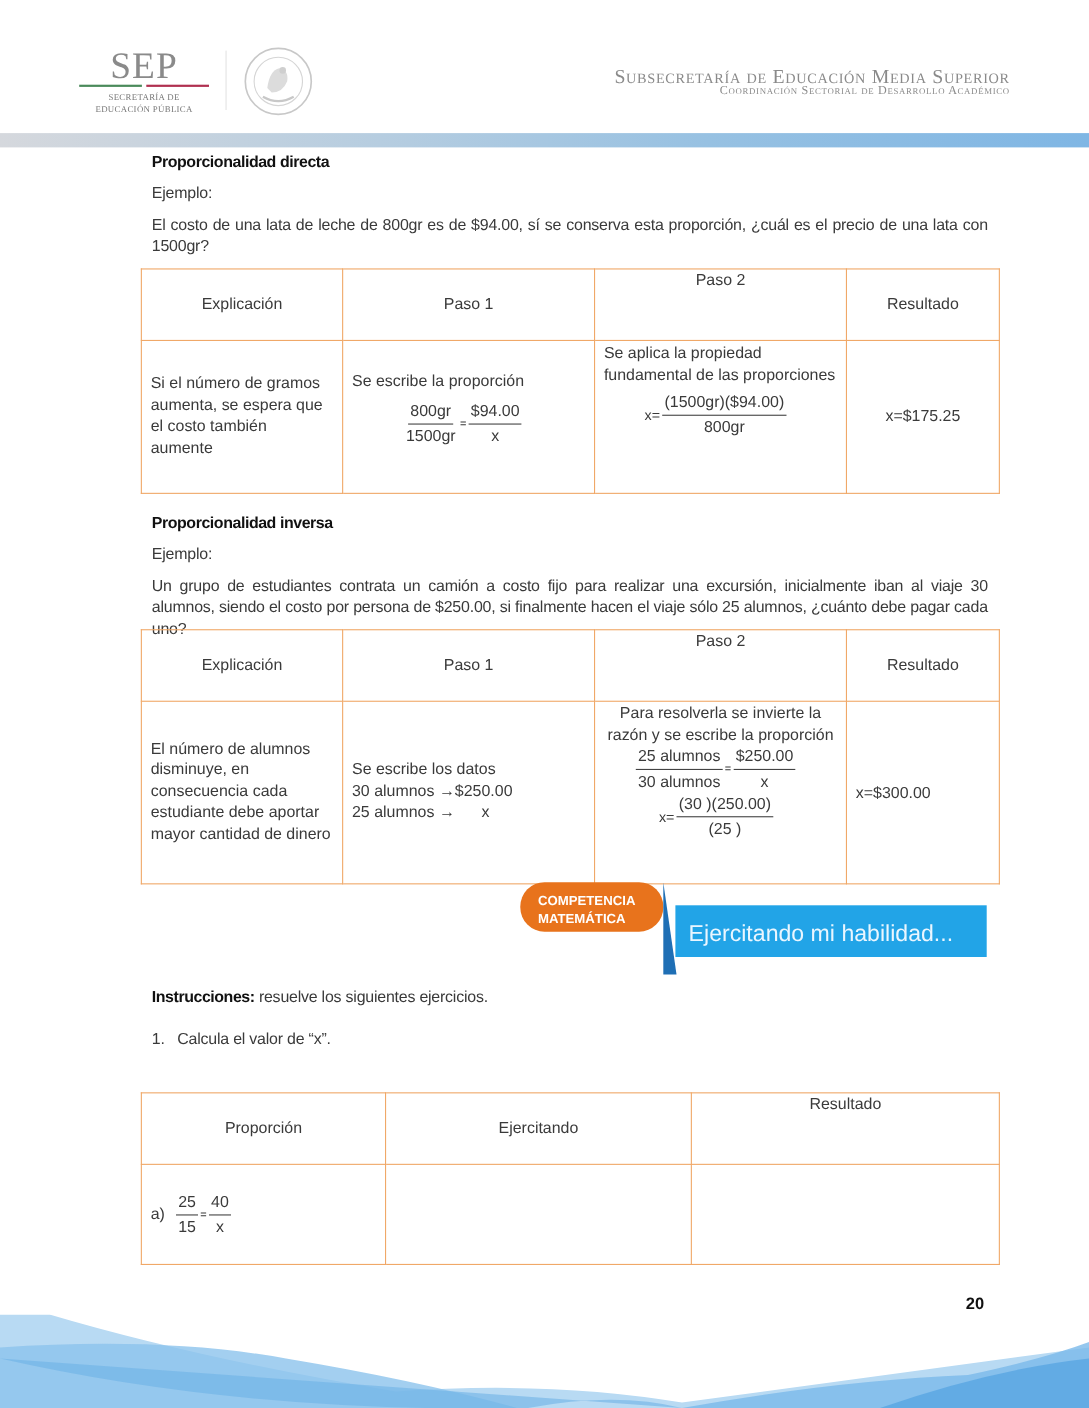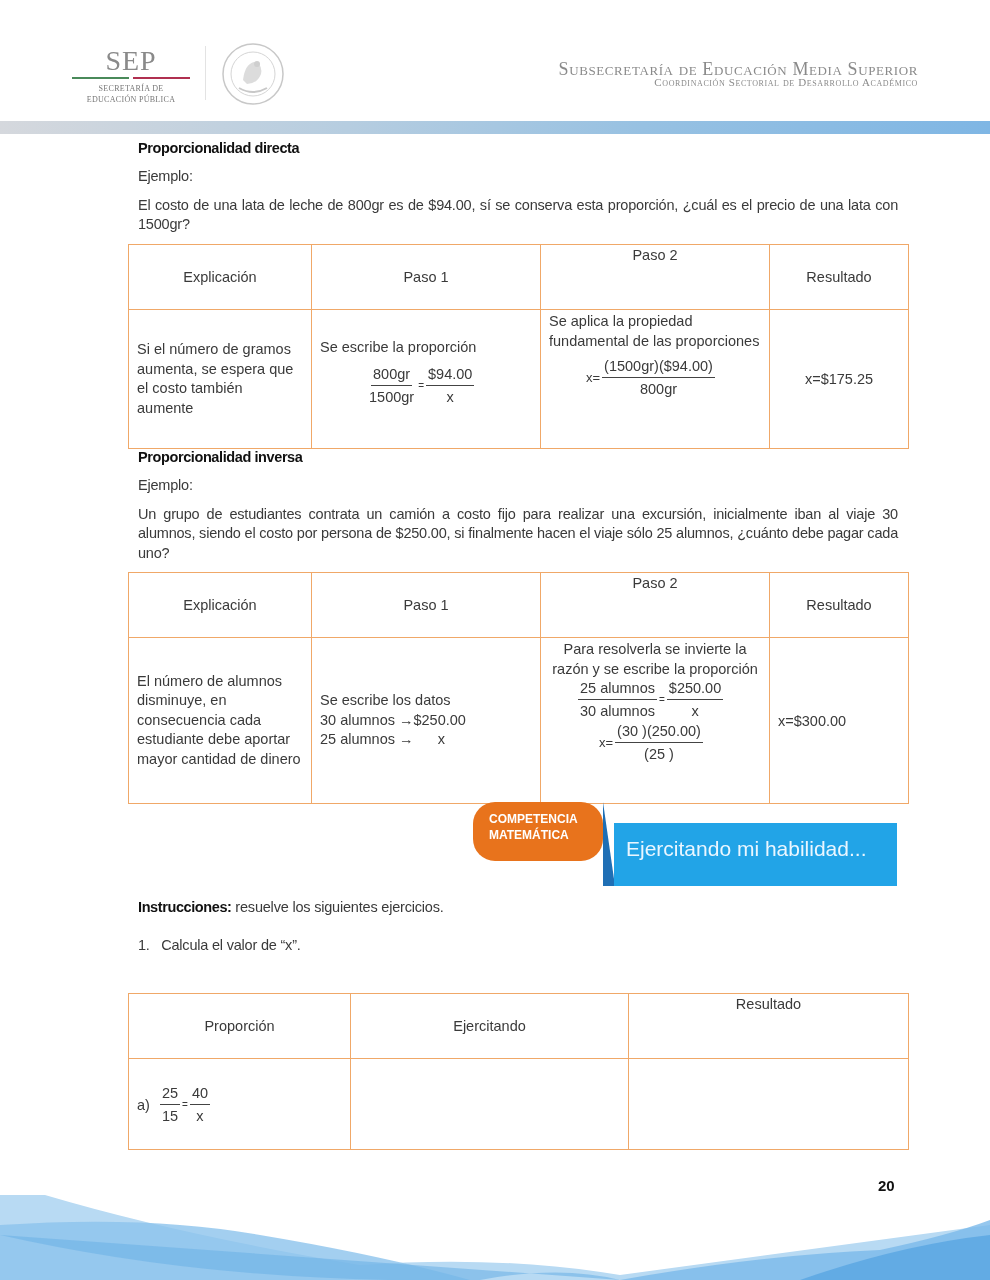--- a/index.html
+++ b/index.html
@@ -4,21 +4,21 @@
 <style>
   html, body { margin: 0; padding: 0; }
   body {
     width: 990px; height: 1280px; position: relative; overflow: hidden;
     background: #ffffff; color: #3a3a3a;
     font-family: "Liberation Sans", "DejaVu Sans", sans-serif;
     font-size: 14.5px;
   }
   .header { position: absolute; left: 0; top: 0; width: 990px; height: 120px; }
   .sep-logo { position: absolute; left: 72px; top: 48px; width: 118px; text-align: center; }
-  .sep-word { font-family: "Liberation Serif", "DejaVu Serif", serif; font-size: 28px; color: #8a8a8a; letter-spacing: 1px; line-height: 26px; }
+  .sep-word { font-family: "Liberation Serif", "DejaVu Serif", serif; font-size: 34px; color: #8a8a8a; letter-spacing: 1px; line-height: 26px; }
   .sep-lines { display: flex; justify-content: space-between; margin: 3px 0 4px; }
   .sep-lines .g { width: 48%; height: 2px; background: #4a8a5a; }
   .sep-lines .r { width: 48%; height: 2px; background: #b03050; }
   .sep-sub { font-family: "Liberation Serif", "DejaVu Serif", serif; font-size: 8px; color: #777; line-height: 11px; letter-spacing: 0.3px; }
   .vdivider { position: absolute; left: 205px; top: 46px; width: 1px; height: 54px; background: #e3e3e3; }
   .seal { position: absolute; left: 221px; top: 42px; width: 64px; height: 64px; }
   .header-right { position: absolute; right: 72px; top: 62px; text-align: right; font-family: "Liberation Serif", "DejaVu Serif", serif; color: #8a8a8a; font-variant: small-caps; }
   .header-right .l1 { font-size: 18px; letter-spacing: 0.6px; line-height: 14px; }
   .header-right .l2 { font-size: 11px; letter-spacing: 0.6px; line-height: 13px; }
   .header-bar { position: absolute; left: 0; top: 121px; width: 990px; height: 13px; background: linear-gradient(to right, #d5d8dd 0%, #b6cde0 35%, #97c1e2 65%, #7fb6e4 100%); }
@@ -29,23 +29,23 @@
 
   table.ex { position: absolute; border-collapse: collapse; table-layout: fixed; color: #3a3a3a; font-size: 14.5px; }
   table.ex td, table.ex th { border: 1px solid #f0a868; padding: 16px 8px; font-weight: normal; vertical-align: middle; }
   table.ex th { text-align: center; height: 32px; }
   .frac { display: inline-flex; flex-direction: column; align-items: center; vertical-align: middle; }
   .frac .num { padding: 0 2px 2px; border-bottom: 1px solid #444; line-height: 18px; }
   .frac .den { padding: 2px 2px 0; line-height: 18px; }
   .eq { font-size: 10px; margin: 0 2px; vertical-align: middle; }
 
   .banner { position: absolute; left: 473px; top: 802px; width: 424px; height: 84px; }
-  .banner .orange { position: absolute; left: 0; top: 0; width: 130px; height: 59px; background: #e8731c; color: #fff; font-weight: bold; font-size: 12px; line-height: 16px; padding: 9px 0 0 16px; box-sizing: border-box; border-radius: 22px; }
+  .banner .orange { position: absolute; left: 0; top: 0; width: 130px; height: 45px; background: #e8731c; color: #fff; font-weight: bold; font-size: 12px; line-height: 16px; padding: 9px 0 0 16px; box-sizing: border-box; border-radius: 22px; }
   .banner .fold { position: absolute; left: 130px; top: 0; width: 0; height: 0; border-left: 12px solid #1f6fb5; border-top: 84px solid transparent; }
-  .banner .blue { position: absolute; left: 141px; top: 21px; width: 283px; height: 63px; background: #22a4e7; color: #eaf6ff; font-size: 21px; line-height: 52px; padding-left: 12px; box-sizing: border-box; }
+  .banner .blue { position: absolute; left: 141px; top: 21px; width: 283px; height: 47px; background: #22a4e7; color: #eaf6ff; font-size: 21px; line-height: 52px; padding-left: 12px; box-sizing: border-box; }
 
   .page-num { position: absolute; left: 878px; top: 1177px; font-weight: bold; color: #111; font-size: 15px; }
   .waves { position: absolute; left: 0; top: 1195px; width: 990px; height: 85px; }
 </style>
 </head>
 <body>
 
 <div class="header">
   <div class="sep-logo">
     <div class="sep-word">SEP</div>
@@ -112,21 +112,21 @@
               <span class="num">(1500gr)($94.00)</span>
               <span class="den">800gr</span>
             </span>
       </div>
     </td>
     <td style="text-align:center;">x=$175.25</td>
   </tr>
 </tbody>
   </table>
 
-<div class="content" style="top:447px;">
+<div class="content" style="top:466px;">
   <div class="h-section" style="line-height:20px;">Proporcionalidad inversa</div>
   <div class="p" style="margin-top:9px;">Ejemplo:</div>
   <div class="p" style="margin-top:9px;">Un grupo de estudiantes contrata un camión a costo fijo para realizar una excursión, inicialmente iban al viaje 30 alumnos, siendo el costo por persona de $250.00, si finalmente hacen el viaje sólo 25 alumnos, ¿cuánto debe pagar cada uno?</div>
 </div>
 
 <table class="ex" style="left:128px; top:572px; width:780px;">
   <colgroup>
       <col style="width:183px">
       <col style="width:229px">
       <col style="width:229px">

